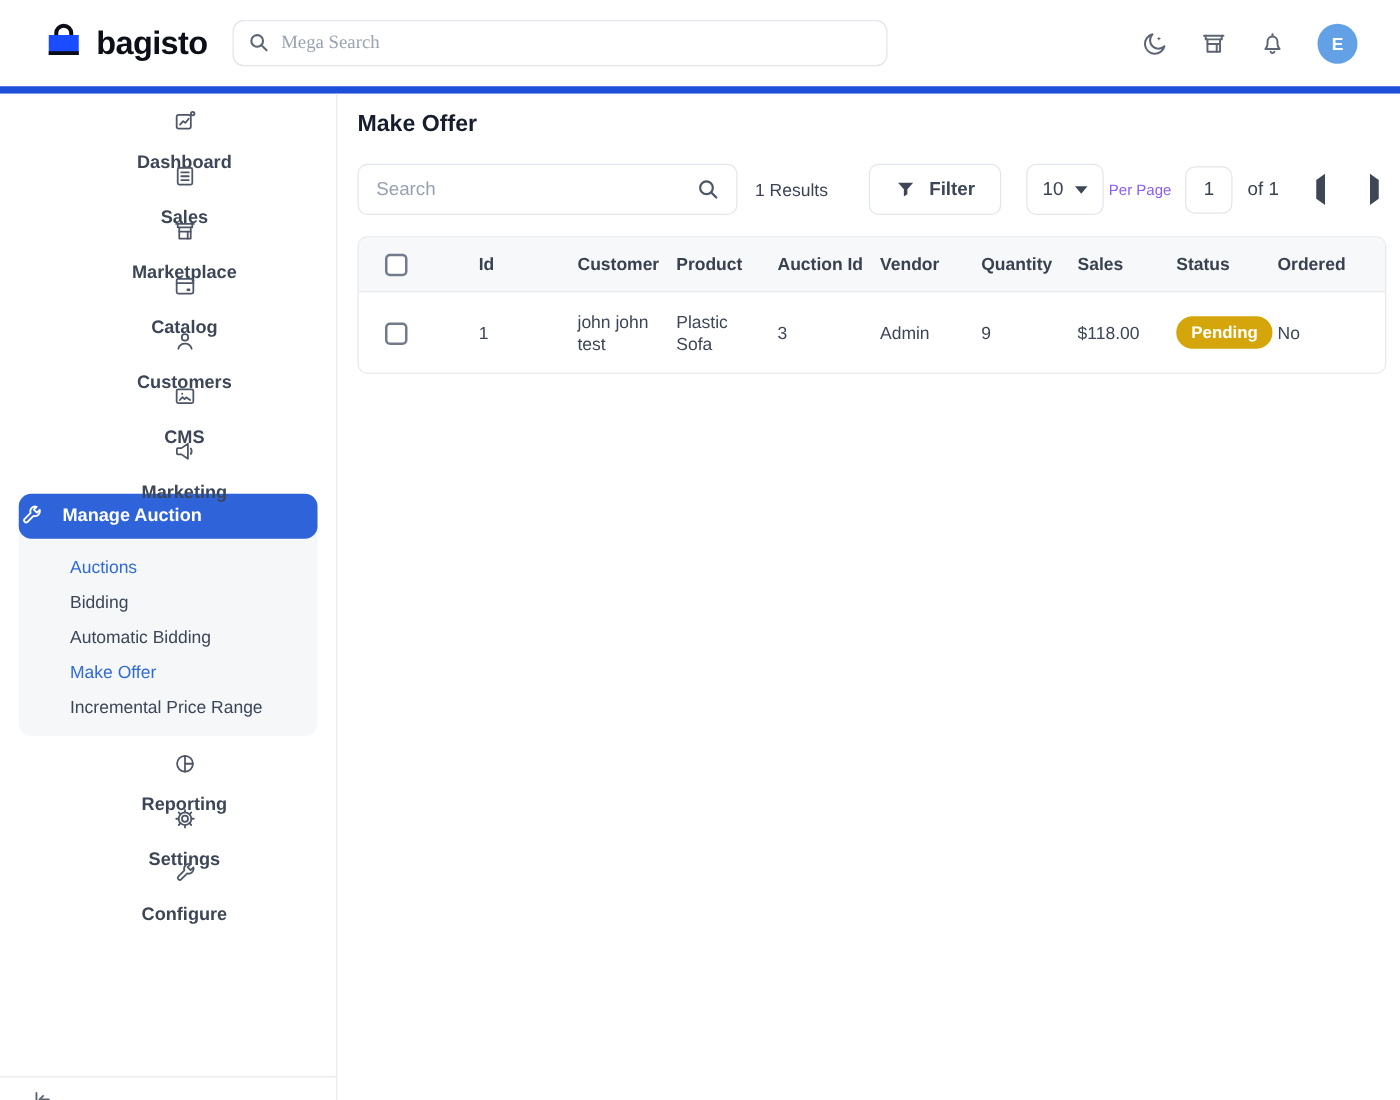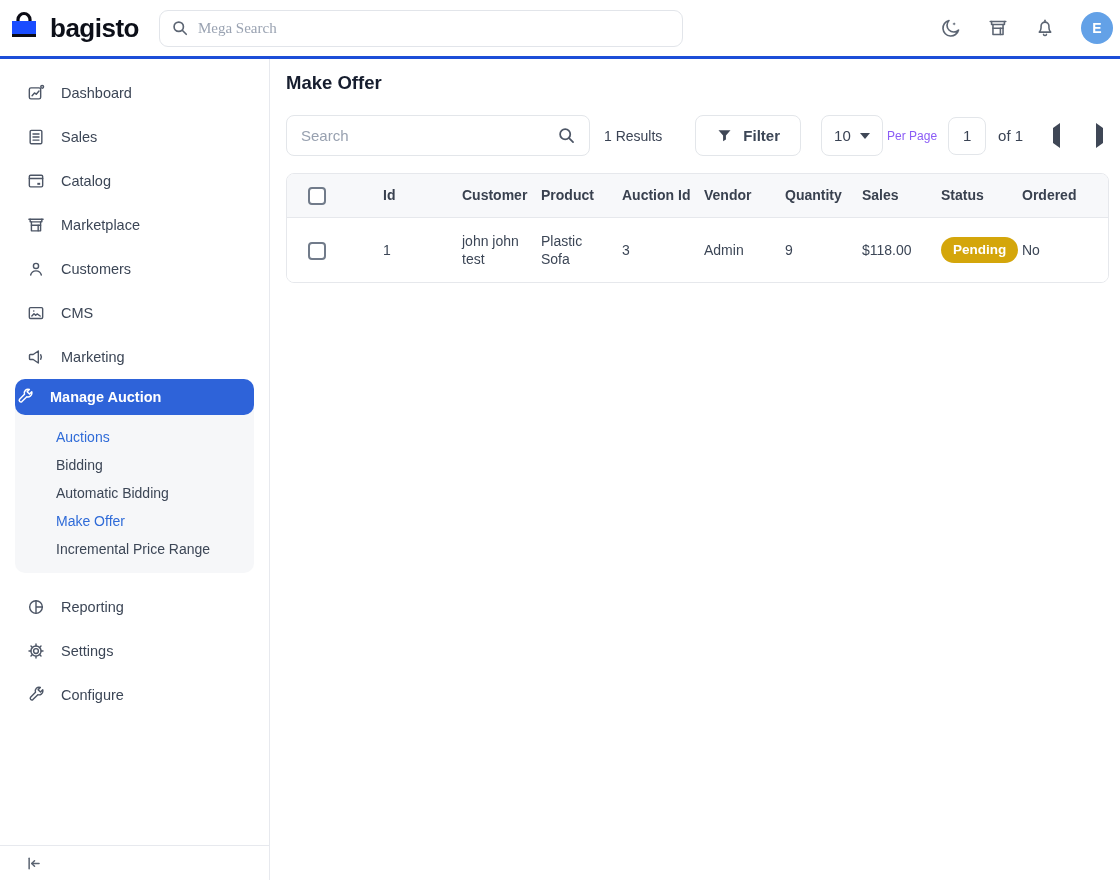--- a/index.html
+++ b/index.html
@@ -1,21 +1,21 @@
 <!DOCTYPE html>
 <html><head>
 <meta charset="utf-8">
 <style>
   * { margin:0; padding:0; box-sizing:border-box; }
   html,body { width:1120px; height:880px; overflow:hidden; background:#fff;
     font-family:"Liberation Sans", sans-serif; color:#3a4252; }
 
   
-  .topbar { height:59px; display:flex; align-items:center; padding:0 7px;
-    border-bottom:3px solid #1d4ed8; background:#fff; }
+  .topbar { height:75px; display:flex; align-items:center; padding:0 34px;
+    border-bottom:6px solid #1d4ed8; background:#fff; }
   .brand { display:flex; align-items:center; gap:9px; cursor:pointer; }
   .brand-name { font-size:26px; font-weight:800; color:#0c0f18; letter-spacing:-0.5px; }
   .mega-search { position:relative; margin-left:20px; }
   .mega-search input { width:524px; height:37px; border:1px solid #e2e5ea; border-radius:9px;
     padding:0 14px 0 38px; font-size:15px; color:#3a4252; outline:none; background:#fff;
     font-family:Liberation Serif, serif; }
   .mega-search input::placeholder { color:#9aa3b2; }
   .mega-search .mag { position:absolute; left:11px; top:8px; }
   .top-actions { margin-left:auto; display:flex; align-items:center; gap:25px; }
   .ticon { width:22px; height:22px; color:#5c6573; cursor:pointer; }
@@ -24,21 +24,21 @@
     cursor:pointer; }
 
   
   .shell { display:flex; height:822px; }
   .sidebar { width:270px; border-right:1px solid #e7e9ee; position:relative;
     padding-top:12px; background:#fff; flex:none; }
   .main { flex:1; padding:12px 16px 0 16px; background:#fff; }
 
   
   .side-item { height:44px; display:flex; align-items:center; gap:15px; padding-left:26px;
-    font-size:14.5px; font-weight:400; color:#3c4656; cursor:pointer; }
+    font-size:14.5px; font-weight:700; color:#3c4656; cursor:pointer;flex-direction:column; }
   .side-item svg { width:20px; height:20px; color:#4d5666; flex:none; }
   .side-group { margin:0 15px; background:#f6f7f9; border-radius:10px; padding-bottom:10px; }
   .side-active { height:36px; display:flex; align-items:center; gap:15px; padding-left:0;
     background:#2e63d9; border-radius:10px; color:#fff; font-size:14.5px; font-weight:700;
     cursor:pointer; }
   .side-active svg { width:20px; height:20px; color:#fff; flex:none; }
   .sub-item { height:28px; display:flex; align-items:center; padding-left:41px;
     font-size:14px; color:#3c4656; cursor:pointer; }
   .sub-item.hl { color:#2f6bd8; }
   .side-gap { height:12px; }
@@ -161,36 +161,36 @@
     <div class="side-item">
       <svg viewBox="0 0 24 24" fill="none" stroke="currentColor" stroke-width="1.7" stroke-linecap="round" stroke-linejoin="round">
         <rect x="5" y="4" width="14" height="16" rx="1.5"></rect>
         <path d="M8.4 8.3h7.2M8.4 12h7.2M8.4 15.7h7.2"></path>
       </svg>
       <span>Sales</span>
     </div>
 
     <div class="side-item">
       <svg viewBox="0 0 24 24" fill="none" stroke="currentColor" stroke-width="1.7" stroke-linecap="round" stroke-linejoin="round">
-        <rect x="4" y="5" width="16" height="14" rx="1.5"></rect>
-        <path d="M4 9h16"></path>
-        <rect x="13.6" y="14.2" width="3.4" height="2.4" fill="currentColor" stroke="none"></rect>
-      </svg>
-      <span>Catalog</span>
-    </div>
-
-    <div class="side-item">
-      <svg viewBox="0 0 24 24" fill="none" stroke="currentColor" stroke-width="1.7" stroke-linecap="round" stroke-linejoin="round">
         <path d="M3.5 5h17"></path>
           <path d="M5 5v3.2h14V5"></path>
         <path d="M6.5 8.2V19h11V8.2"></path>
           <path d="M6.5 12.3h11"></path>
           <path d="M14.6 12.3V19"></path>
       </svg>
       <span>Marketplace</span>
+    </div>
+
+    <div class="side-item">
+      <svg viewBox="0 0 24 24" fill="none" stroke="currentColor" stroke-width="1.7" stroke-linecap="round" stroke-linejoin="round">
+        <rect x="4" y="5" width="16" height="14" rx="1.5"></rect>
+        <path d="M4 9h16"></path>
+        <rect x="13.6" y="14.2" width="3.4" height="2.4" fill="currentColor" stroke="none"></rect>
+      </svg>
+      <span>Catalog</span>
     </div>
 
     <div class="side-item">
       <svg viewBox="0 0 24 24" fill="none" stroke="currentColor" stroke-width="1.7" stroke-linecap="round" stroke-linejoin="round">
         <circle cx="12" cy="8.3" r="3.1"></circle>
         <path d="M5.6 19.2a6.6 6.6 0 0 1 12.8 0"></path>
       </svg>
       <span>Customers</span>
     </div>
 

